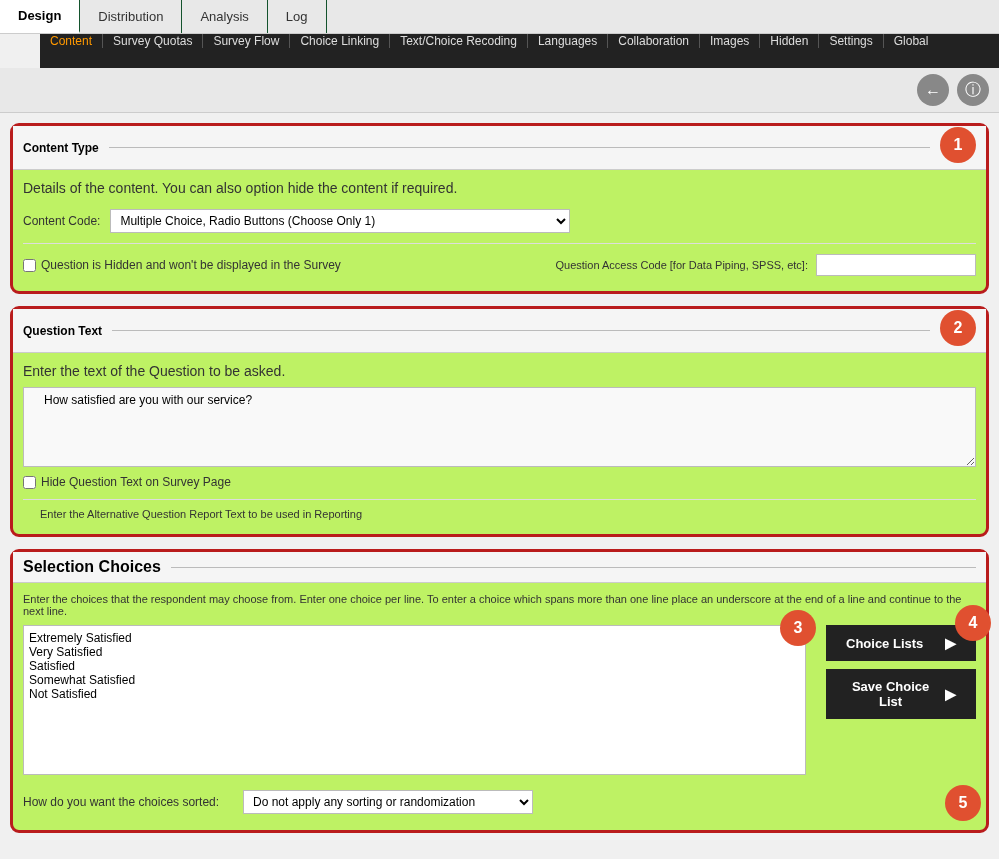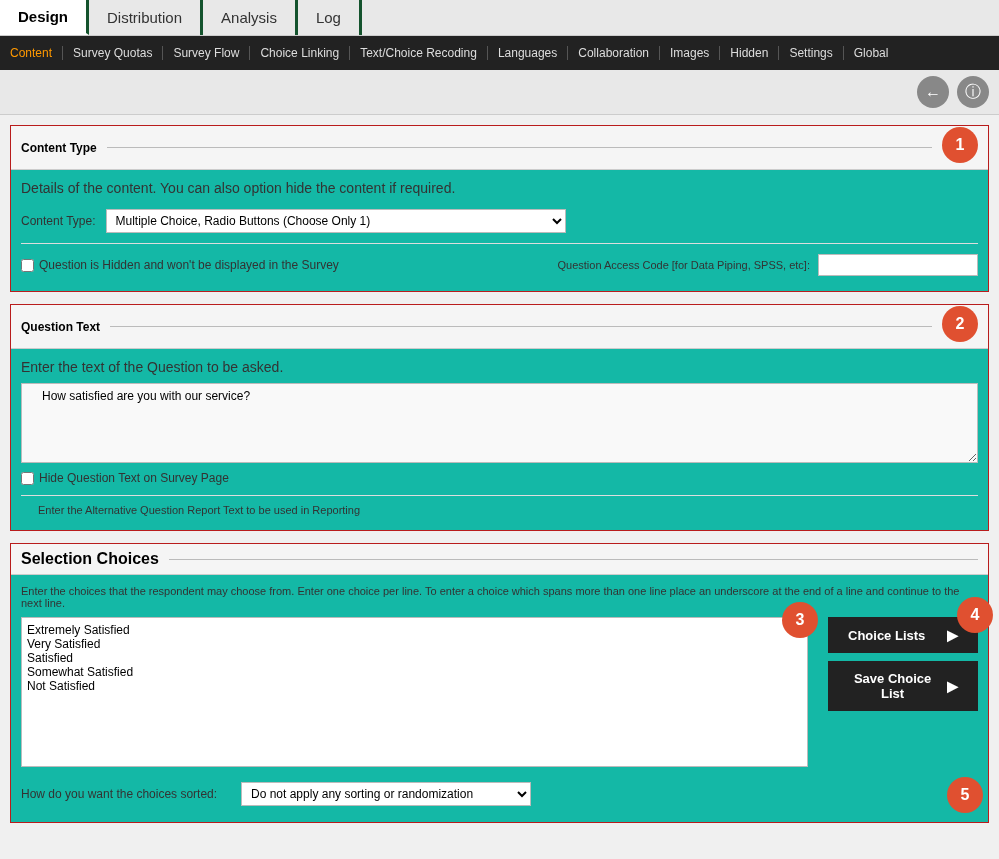--- a/index.html
+++ b/index.html
@@ -1,40 +1,40 @@
 <!DOCTYPE html>
 <html><head>
   <meta charset="utf-8">
   <style>
     * { box-sizing: border-box; margin: 0; padding: 0; }
     body { font-family: Arial, sans-serif; font-size: 12px; background: #f0f0f0; width: 999px; }
 
     
     .top-tabs { background: #e8e8e8; border-bottom: 1px solid #ccc; display: flex; align-items: stretch; }
-    .top-tab { padding: 8px 18px; cursor: pointer; font-size: 15px; border: none; background: none; border-right: 3px solid #14532d; }
+    .top-tab { padding: 8px 18px; cursor: pointer; font-size: 13px; border: none; background: none; border-right: 1px solid #14532d; }
     .top-tab.active { background: #fff; border-bottom: 2px solid #fff; font-weight: bold; color: #000; }
     .top-tab:not(.active) { color: #333; }
 
     
-    .sub-nav { background: #222; display: flex; align-items: center; padding: 0 10px; height: 34px; }
+    .sub-nav { background: #222; display: flex; align-items: flex-start; padding: 0 10px; height: 34px; margin-left: 40px; }
     .sub-nav a { color: #f90; text-decoration: none; font-size: 12px; padding: 0 10px; border-right: 1px solid #555; }
     .sub-nav a:first-child { color: #f90; padding-left: 0; }
     .sub-nav a:last-child { border-right: none; }
     .sub-nav a:not(:first-child) { color: #ddd; }
 
     
     .toolbar { background: #e8e8e8; height: 45px; display: flex; align-items: center; justify-content: flex-end; padding: 0 10px; border-bottom: 1px solid #ccc; gap: 8px; }
     .toolbar-btn { width: 32px; height: 32px; border-radius: 50%; border: none; cursor: pointer; display: flex; align-items: center; justify-content: center; font-size: 16px; background: #888; color: #fff; }
     .toolbar-btn.info { background: #888; }
 
     
     .main { padding: 10px; }
 
     
-    .section { background: #14b8a6; border: 1px solid #b91c1c; margin-bottom: 12px; border-radius: 0; }
+    .section { background: #bef264; border: 3px solid #b91c1c; margin-bottom: 12px; border-radius: 9px; }
     .section-header { display: flex; align-items: center; padding: 6px 10px; background: #f5f5f5; border-bottom: 1px solid #ccc; }
     .section-body { padding: 10px; }
 
     
     label { font-size: 12px; color: #333; }
     input[type="text"] { font-size: 12px; padding: 3px 5px; border: 1px solid #bbb; }
     select { font-size: 12px; padding: 3px 5px; border: 1px solid #bbb; background: #fff; }
     textarea { width: 100%; border: 1px solid #bbb; font-size: 12px; padding: 5px; resize: vertical; font-family: Arial, sans-serif; background: #f9f9f9; }
     input[type="checkbox"] { margin-right: 5px; }
 
@@ -110,21 +110,21 @@
 
   <div class="section">
     <div class="section-header">
       <span style="font-weight:bold;font-size:12px;">Content Type</span>
       <hr class="section-line">
       <div class="step-circle">1</div>
     </div>
     <div class="section-body">
       <div class="section-desc">Details of the content. You can also option hide the content if required.</div>
       <div class="content-type-row">
-        <label>Content Type:</label>
+        <label>Content Code:</label>
         <select class="content-type-select">
           <option>Multiple Choice, Radio Buttons (Choose Only 1)</option>
         </select>
       </div>
       <hr class="divider">
       <div class="access-row">
         <div class="access-left">
           <input type="checkbox" id="hiddenQ" style="">
           <label for="hiddenQ">Question is Hidden and won't be displayed in the Survey</label>
         </div>

